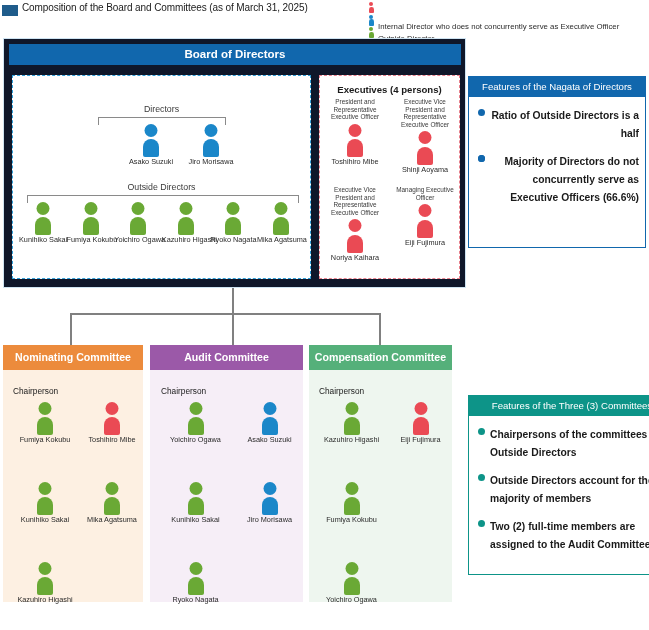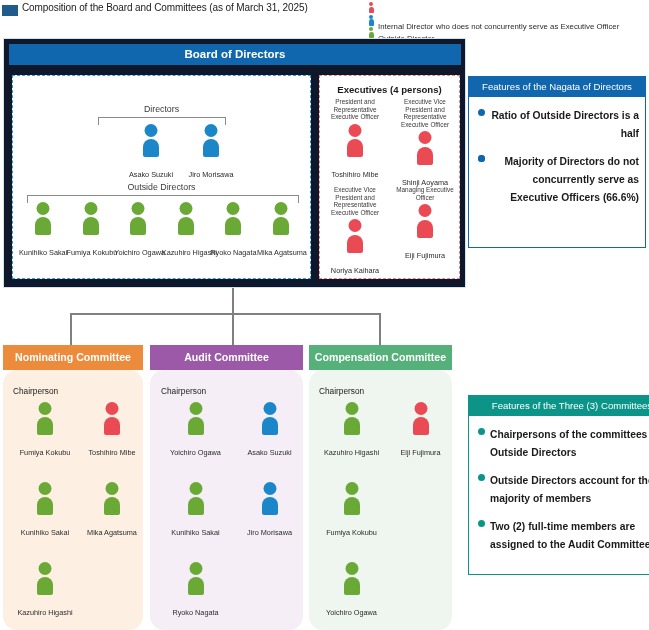--- a/index.html
+++ b/index.html
@@ -71,37 +71,37 @@
   .bracket:before { left: 0; }
   .bracket:after  { right: 0; }
 
   
   .person { position: absolute; text-align: center; }
   .fig { position: relative; margin: 0 auto; }
   .fig .head { position: absolute; border-radius: 50%; left: 50%; transform: translateX(-50%); top: 0; }
   .fig .body { position: absolute; left: 50%; transform: translateX(-50%); }
   .pname {
     font-size: 7.3px; color: #2b2b2b; line-height: 9px; white-space: nowrap;
-    margin-top: 13px;
+    margin-top: 0;
   }
   .ptitle {
     font-size: 6.4px; color: #3a3a3a; line-height: 7.6px; text-align: center;
   }
 
   
   .conn { position: absolute; background: #808080; }
 
   
   .comm { position: absolute; top: 345px; width: 141px; height: 285px; }
   .comm-header {
     position: absolute; left: 0; top: 0; width: 100%; height: 25px;
     color: #ffffff; font-size: 10.6px; font-weight: bold;
     text-align: center; line-height: 25px;
   }
-  .comm-body { position: absolute; left: 0; top: 25px; width: 100%; height: 260px; border-radius: 14px; }
+  .comm-body { position: absolute; left: 0; top: 25px; width: 100%; height: 232px; }
   .chair-label {
     position: absolute; font-size: 8.3px; color: #1a1a1a; font-weight: normal;
   }
 
   
   .feat { position: absolute; background: #ffffff; }
   .feat-header {
     position: absolute; left: 0; top: 0; width: 100%; height: 20px;
     color: #ffffff; font-size: 9.6px; text-align: center; line-height: 20px;
   }

